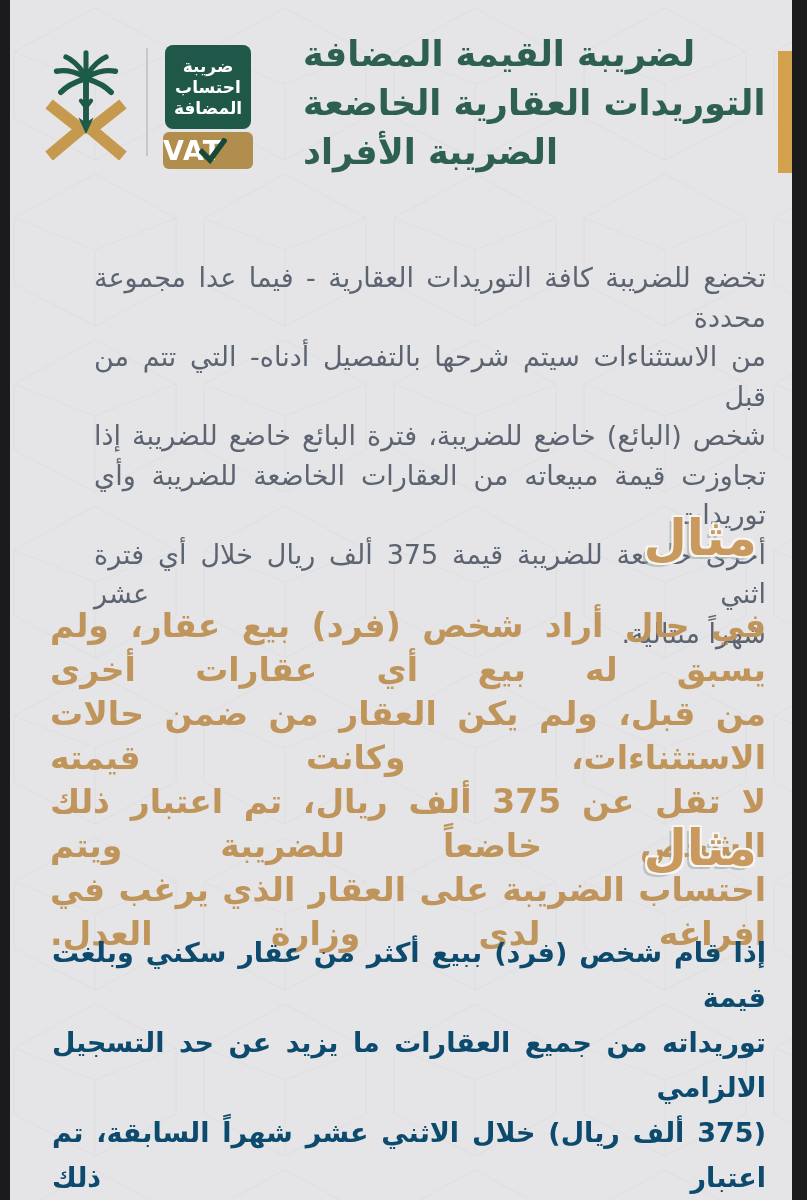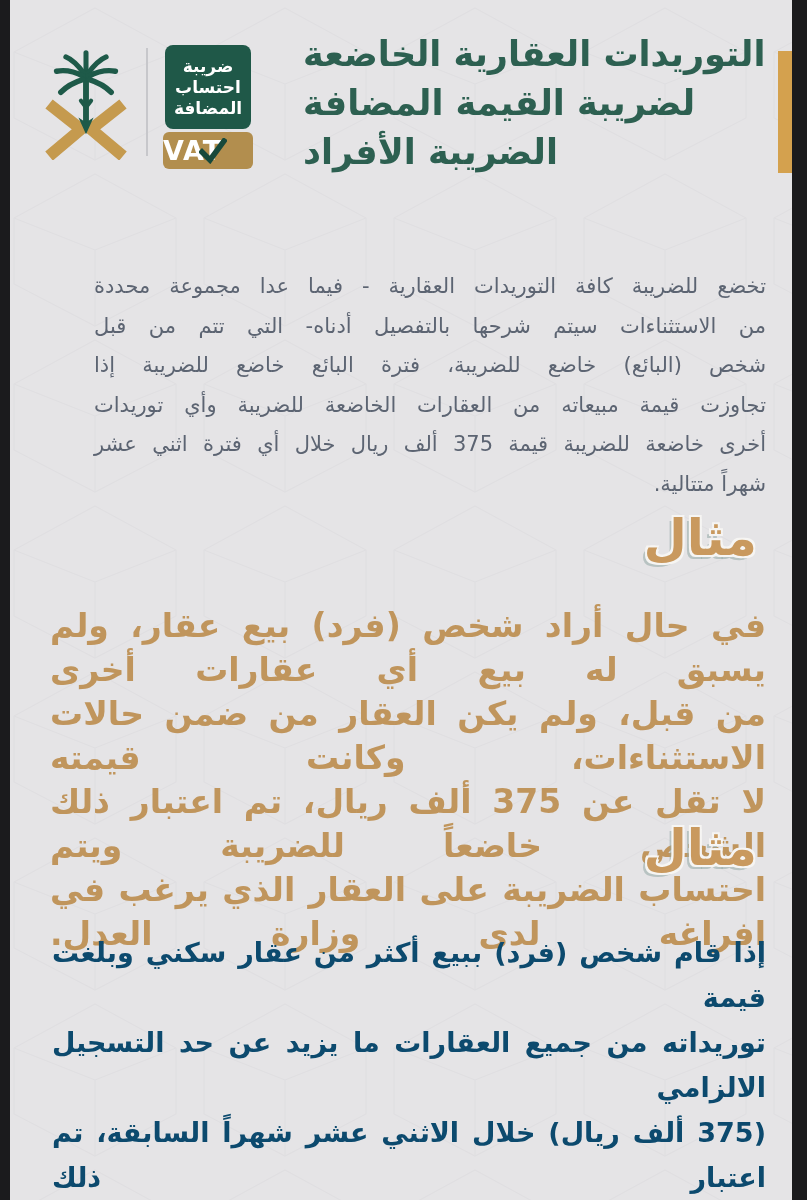--- a/index.html
+++ b/index.html
@@ -36,22 +36,22 @@
   }
   .title .ln{text-align:left;direction:rtl;}
   .goldbar{position:absolute;left:778px;top:51px;width:15px;height:122px;background:#d4a14e;z-index:2;}
 
   
   .para{position:absolute;z-index:2;}
   .para .ln{direction:rtl;}
   .just{text-align:justify;text-align-last:justify;}
   .endline{text-align:right;text-align-last:right;}
 
-  .intro{right:41px;top:267px;width:672px;color:#5c6472;
-         font-size:21px;font-weight:500;line-height:39.5px;}
+  .intro{right:41px;top:258px;width:672px;color:#5c6472;
+         font-size:27px;font-weight:500;line-height:39.5px;}
   .example-heading{
     position:absolute;right:50px;z-index:2;color:#c9995e;
     font-size:50px;font-weight:700;line-height:60px;
     text-shadow:-2px 2px 0 #f6f5f3,2px 2px 0 #f6f5f3,-2px -2px 0 #f6f5f3,2px -2px 0 #f6f5f3,-4px 4px 0 rgba(148,168,164,0.55);
   }
   .ex1-head{top:508px;}
   .ex2-head{top:818px;}
   .example1{right:41px;top:604px;width:716px;color:#c0955c;
             font-size:33px;font-weight:700;line-height:44px;}
   .example2{right:41px;top:930px;width:714px;color:#0c4a6e;
@@ -104,22 +104,22 @@
     <span class="ln">المضافة</span>
   </div>
   <div class="vat-gold">
     <span>VAT</span>
     <svg class="vat-check" width="28" height="26" viewBox="0 0 28 26" aria-hidden="true">
       <path d="M3 14 L11 22 L25 3" fill="none" stroke="#17493b" stroke-width="5.5" stroke-linecap="square"></path>
     </svg>
   </div>
 
   <div class="title">
+    <div class="ln">لضريبة القيمة المضافة</div>
     <div class="ln">التوريدات العقارية الخاضعة</div>
-    <div class="ln">لضريبة القيمة المضافة</div>
     <div class="ln">الضريبة الأفراد</div>
   </div>
   <div class="goldbar"></div>
 
   <div class="para intro">
     <div class="ln just">تخضع للضريبة كافة التوريدات العقارية - فيما عدا مجموعة محددة</div>
     <div class="ln just">من الاستثناءات سيتم شرحها بالتفصيل أدناه- التي تتم من قبل</div>
     <div class="ln just">شخص (البائع) خاضع للضريبة، فترة البائع خاضع للضريبة إذا</div>
     <div class="ln just">تجاوزت قيمة مبيعاته من العقارات الخاضعة للضريبة وأي توريدات</div>
     <div class="ln just">أخرى خاضعة للضريبة قيمة 375 ألف ريال خلال أي فترة اثني عشر</div>

